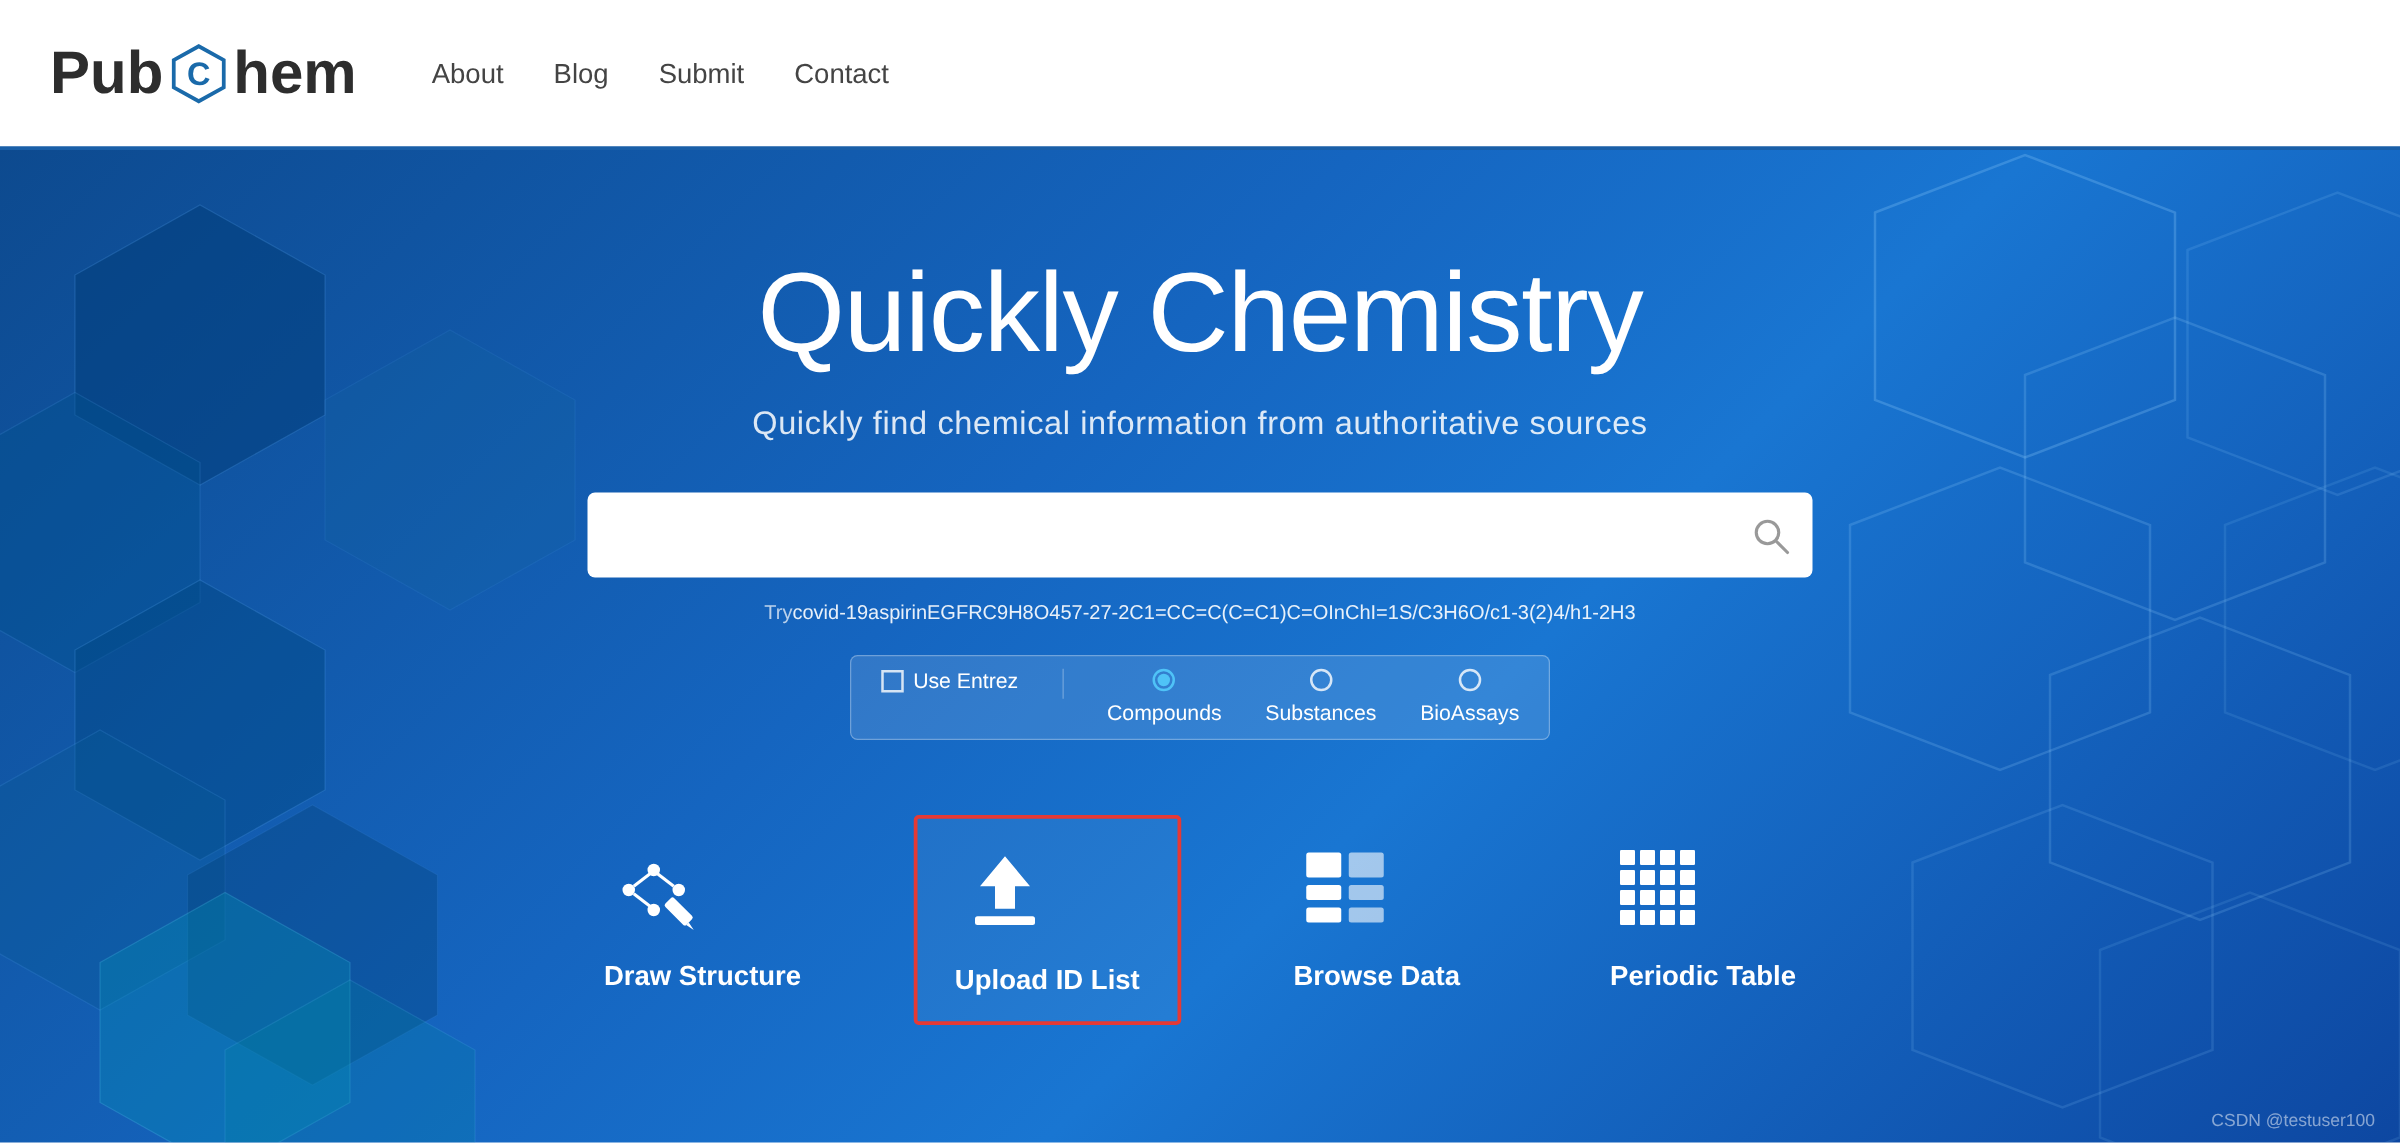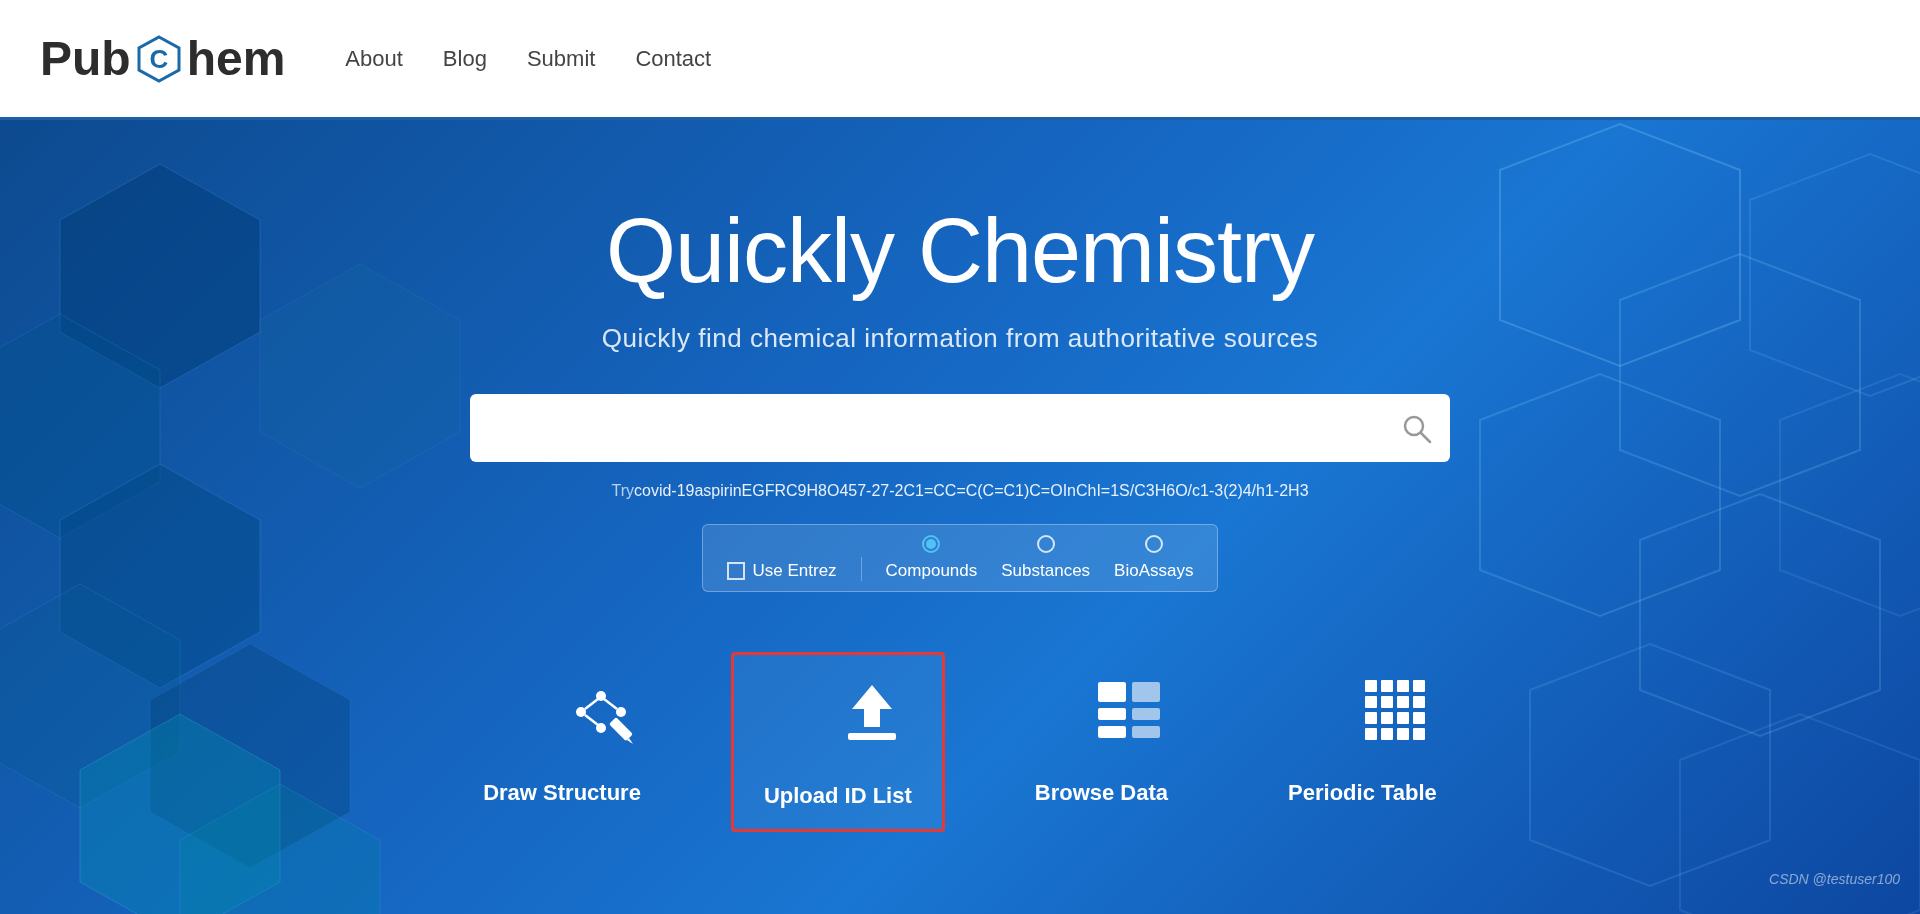--- a/index.html
+++ b/index.html
@@ -122,22 +122,22 @@
       margin-bottom: 24px;
       color: rgba(255,255,255,0.9);
       font-size: 16px;
     }
     .try-label { color: rgba(255,255,255,0.7); }
     .try-link { color: rgba(255,255,255,0.9); cursor: pointer; }
 
     
     .filter-options {
       display: flex;
-      align-items: flex-end;
-      gap: 24px;
+      align-items: flex-start;
+      gap: 35px;
       background: rgba(255,255,255,0.12);
       border: 1px solid rgba(255,255,255,0.3);
       border-radius: 6px;
       padding: 10px 24px;
       margin-bottom: 60px;
       color: #fff;
       font-size: 17px;
     }
     .checkbox-wrapper {
       display: flex;
@@ -188,22 +188,22 @@
     
     .action-cards {
       display: flex;
       gap: 60px;
       align-items: flex-start;
       justify-content: center;
     }
     .action-card {
       display: flex;
       flex-direction: column;
-      align-items: flex-end;
-      gap: 28px;
+      align-items: flex-start;
+      gap: 16px;
       cursor: pointer;
       padding: 20px 30px;
       border-radius: 4px;
     }
     .action-card.highlighted {
       border: 3px solid #e53935;
       background: rgba(255,255,255,0.05);
     }
     .action-icon {
       width: 80px;
@@ -215,25 +215,24 @@
     .action-label {
       font-size: 22px;
       font-weight: bold;
       color: #fff;
       text-align: center;
     }
 
     
     .watermark {
       position: absolute;
-      bottom: 27px;
+      bottom: 10px;
       right: 20px;
       color: rgba(255,255,255,0.5);
       font-size: 14px;
-      font-style: italic;
     }
   </style>
 </head>
 <body>
 
 <header class="header">
   <div class="logo">
     <span class="logo-text">
       <span>Pub</span>
       <span class="logo-c-hex">

